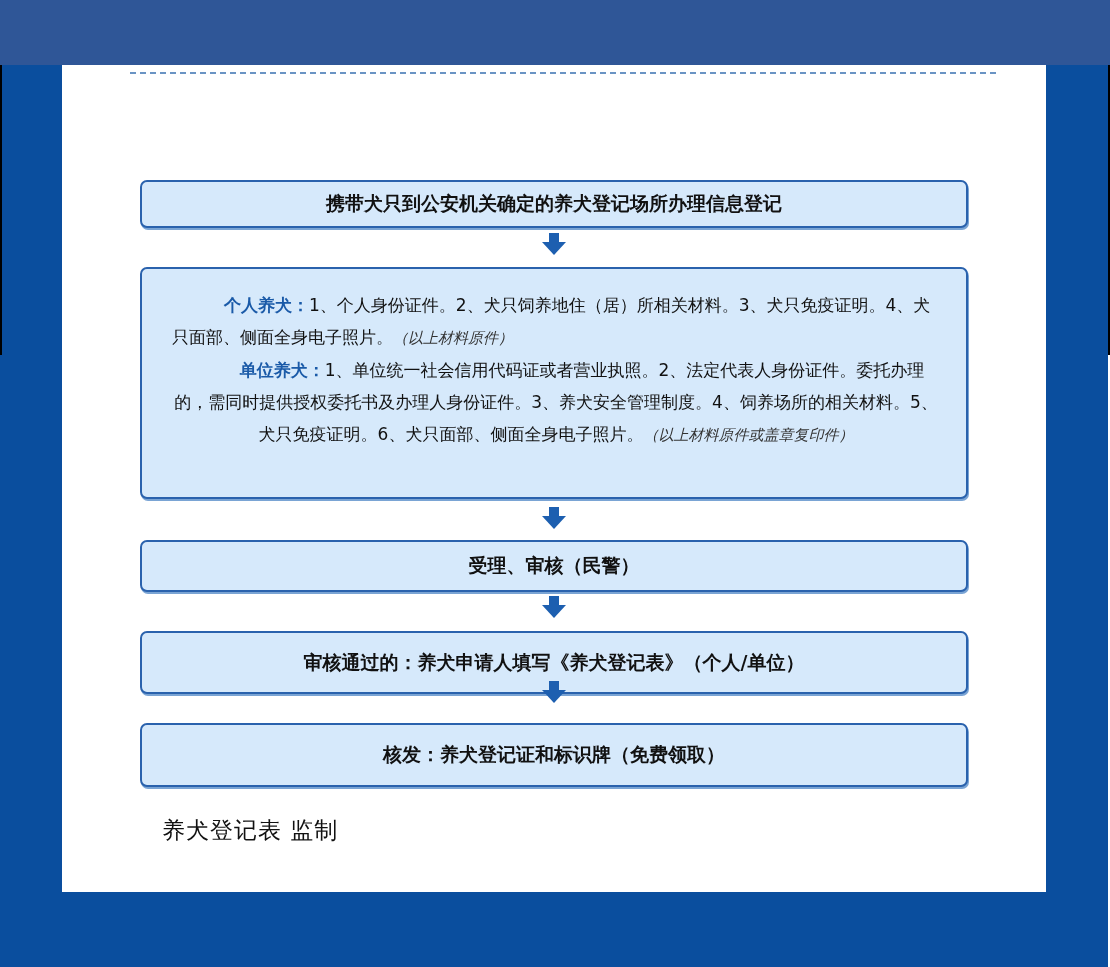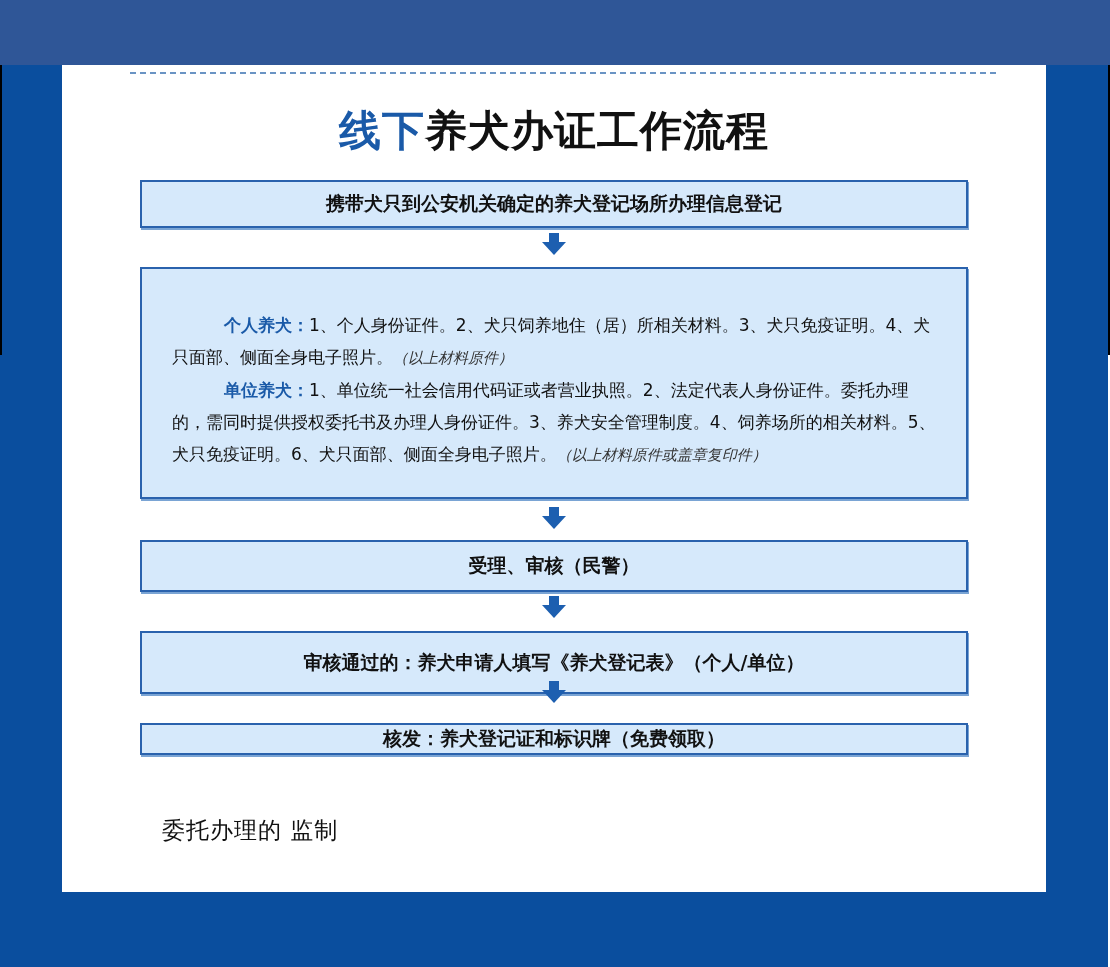--- a/index.html
+++ b/index.html
@@ -64,49 +64,49 @@
     }
     .title .hl {
       color: #1a5aa8;
     }
     .box {
       position: absolute;
       left: 78px;
       width: 828px;
       background: #d6e9fb;
       border: 2px solid #2a62ad;
-      border-radius: 0;
+      border-radius: 7px;
       box-shadow: 1px 2px 0 #7aa4d4;
       box-sizing: border-box;
       display: flex;
       align-items: center;
       justify-content: center;
       color: #111;
       font-size: 19px;
       font-weight: bold;
     }
     .box.b1 { top: 115px; height: 48px; }
     .box.b2 {
       top: 202px; height: 232px;
       display: block;
-      padding: 40px 26px 0 30px;
+      padding: 20px 26px 0 30px;
       font-weight: normal;
       font-size: 17px;
       line-height: 32px;
       text-align: left;
     }
     .box.b3 { top: 475px; height: 52px; }
     .box.b4 { top: 566px; height: 63px; }
-    .box.b5 { top: 658px; height: 32px; }
+    .box.b5 { top: 658px; height: 64px; }
     .para {
       margin: 0;
       text-indent: 52px;
       color: #111;
     }
-    .para + .para { margin-top: 0; }
+    .para + .para { margin-top: 0; text-align: center; }
     .lbl {
       color: #1a5aa8;
       font-weight: bold;
     }
     .note {
       color: #333;
       font-family: "DejaVu Serif", "Liberation Serif", serif;
       font-style: italic;
       font-size: 15px;
     }
@@ -131,23 +131,20 @@
 <body>
 
 <div class="top-bar"></div>
 <div class="edge-left"></div>
 <div class="edge-right"></div>
 <div class="edge-right-low"></div>
 
 <div class="panel">
   <div class="dash-line"></div>
 
-  <div class="title">
-    <span class="hl">线下</span><span>养犬办证工作流程</span>
-  </div>
 
   <div class="box b1">
     <span>携带犬只到公安机关确定的养犬登记场所办理信息登记</span>
   </div>
 
   <svg class="arrow a1" viewBox="0 0 24 22">
     <rect x="7" y="0" width="10" height="10" fill="#1d5fb0"></rect>
     <polygon points="0,9 24,9 12,22" fill="#1d5fb0"></polygon>
   </svg>
 
@@ -180,14 +177,14 @@
 
   <svg class="arrow" style="top:616px" viewBox="0 0 24 22">
     <rect x="7" y="0" width="10" height="10" fill="#1d5fb0"></rect>
     <polygon points="0,9 24,9 12,22" fill="#1d5fb0"></polygon>
   </svg>
 
   <div class="box b5">
     <span>核发：养犬登记证和标识牌（免费领取）</span>
   </div>
 
-  <div class="footer">委托办理的 监制</div>
+  <div class="footer">养犬登记表 监制</div>
 </div>
 
 </body></html>

